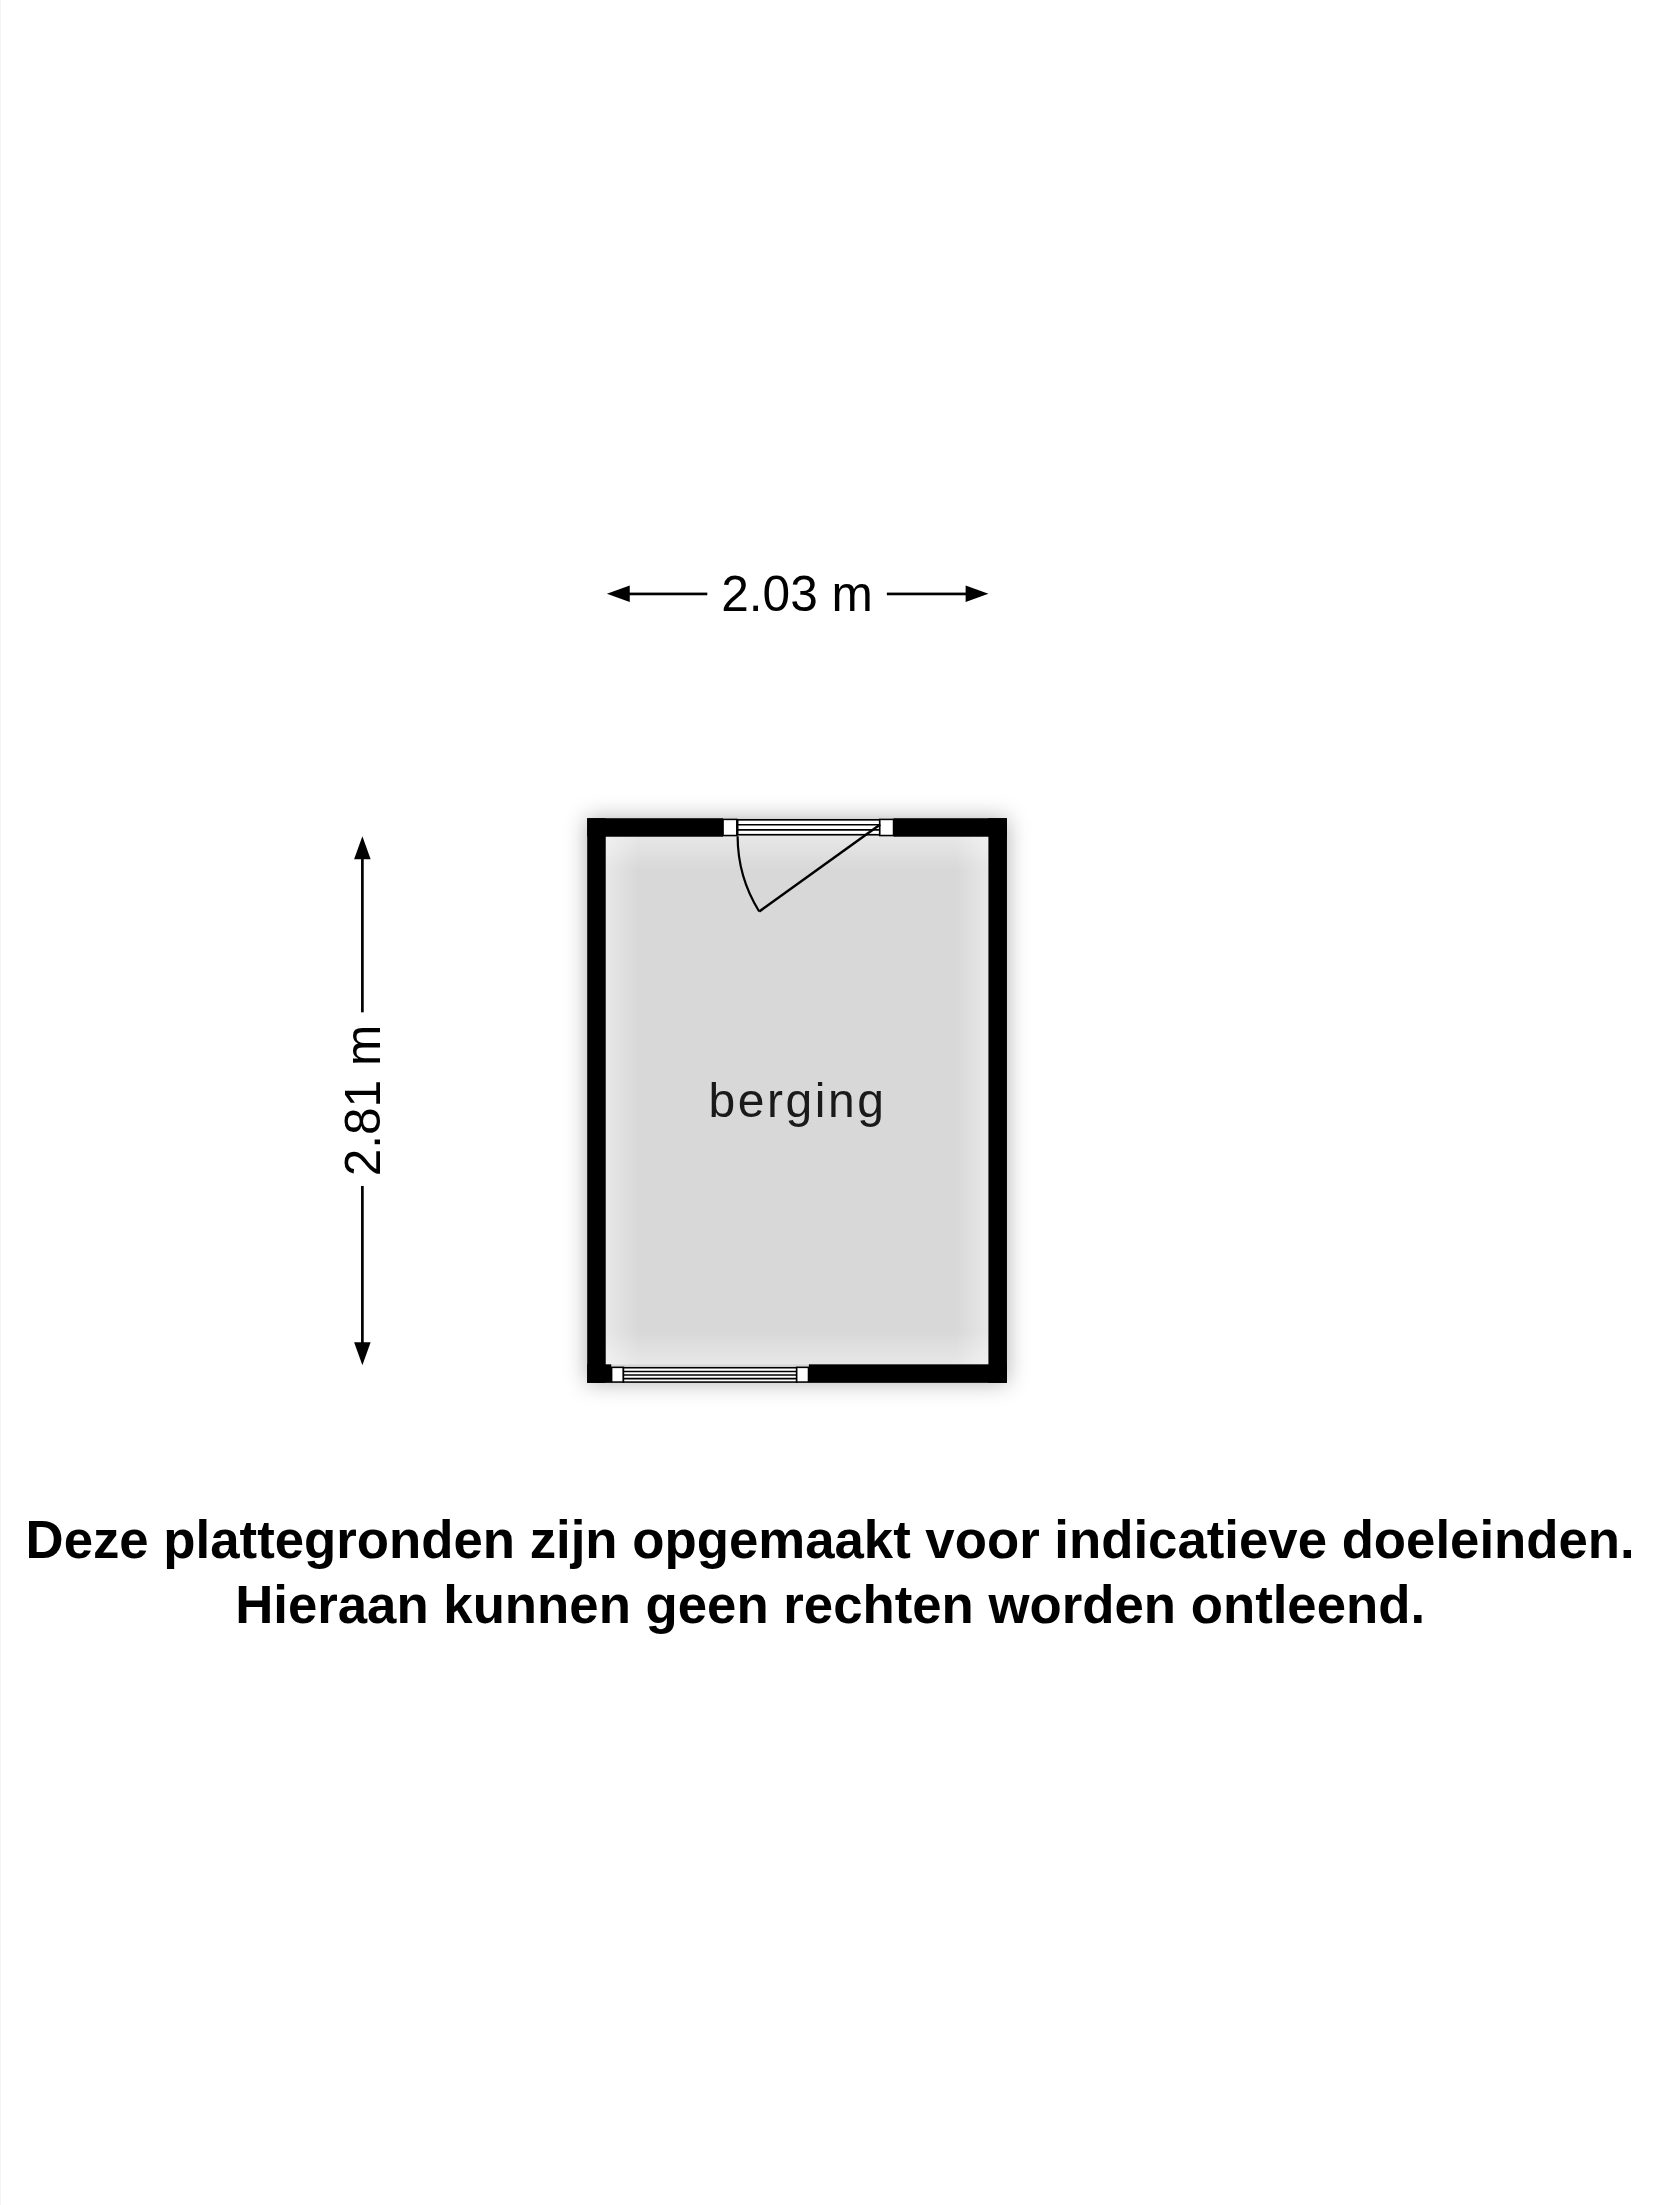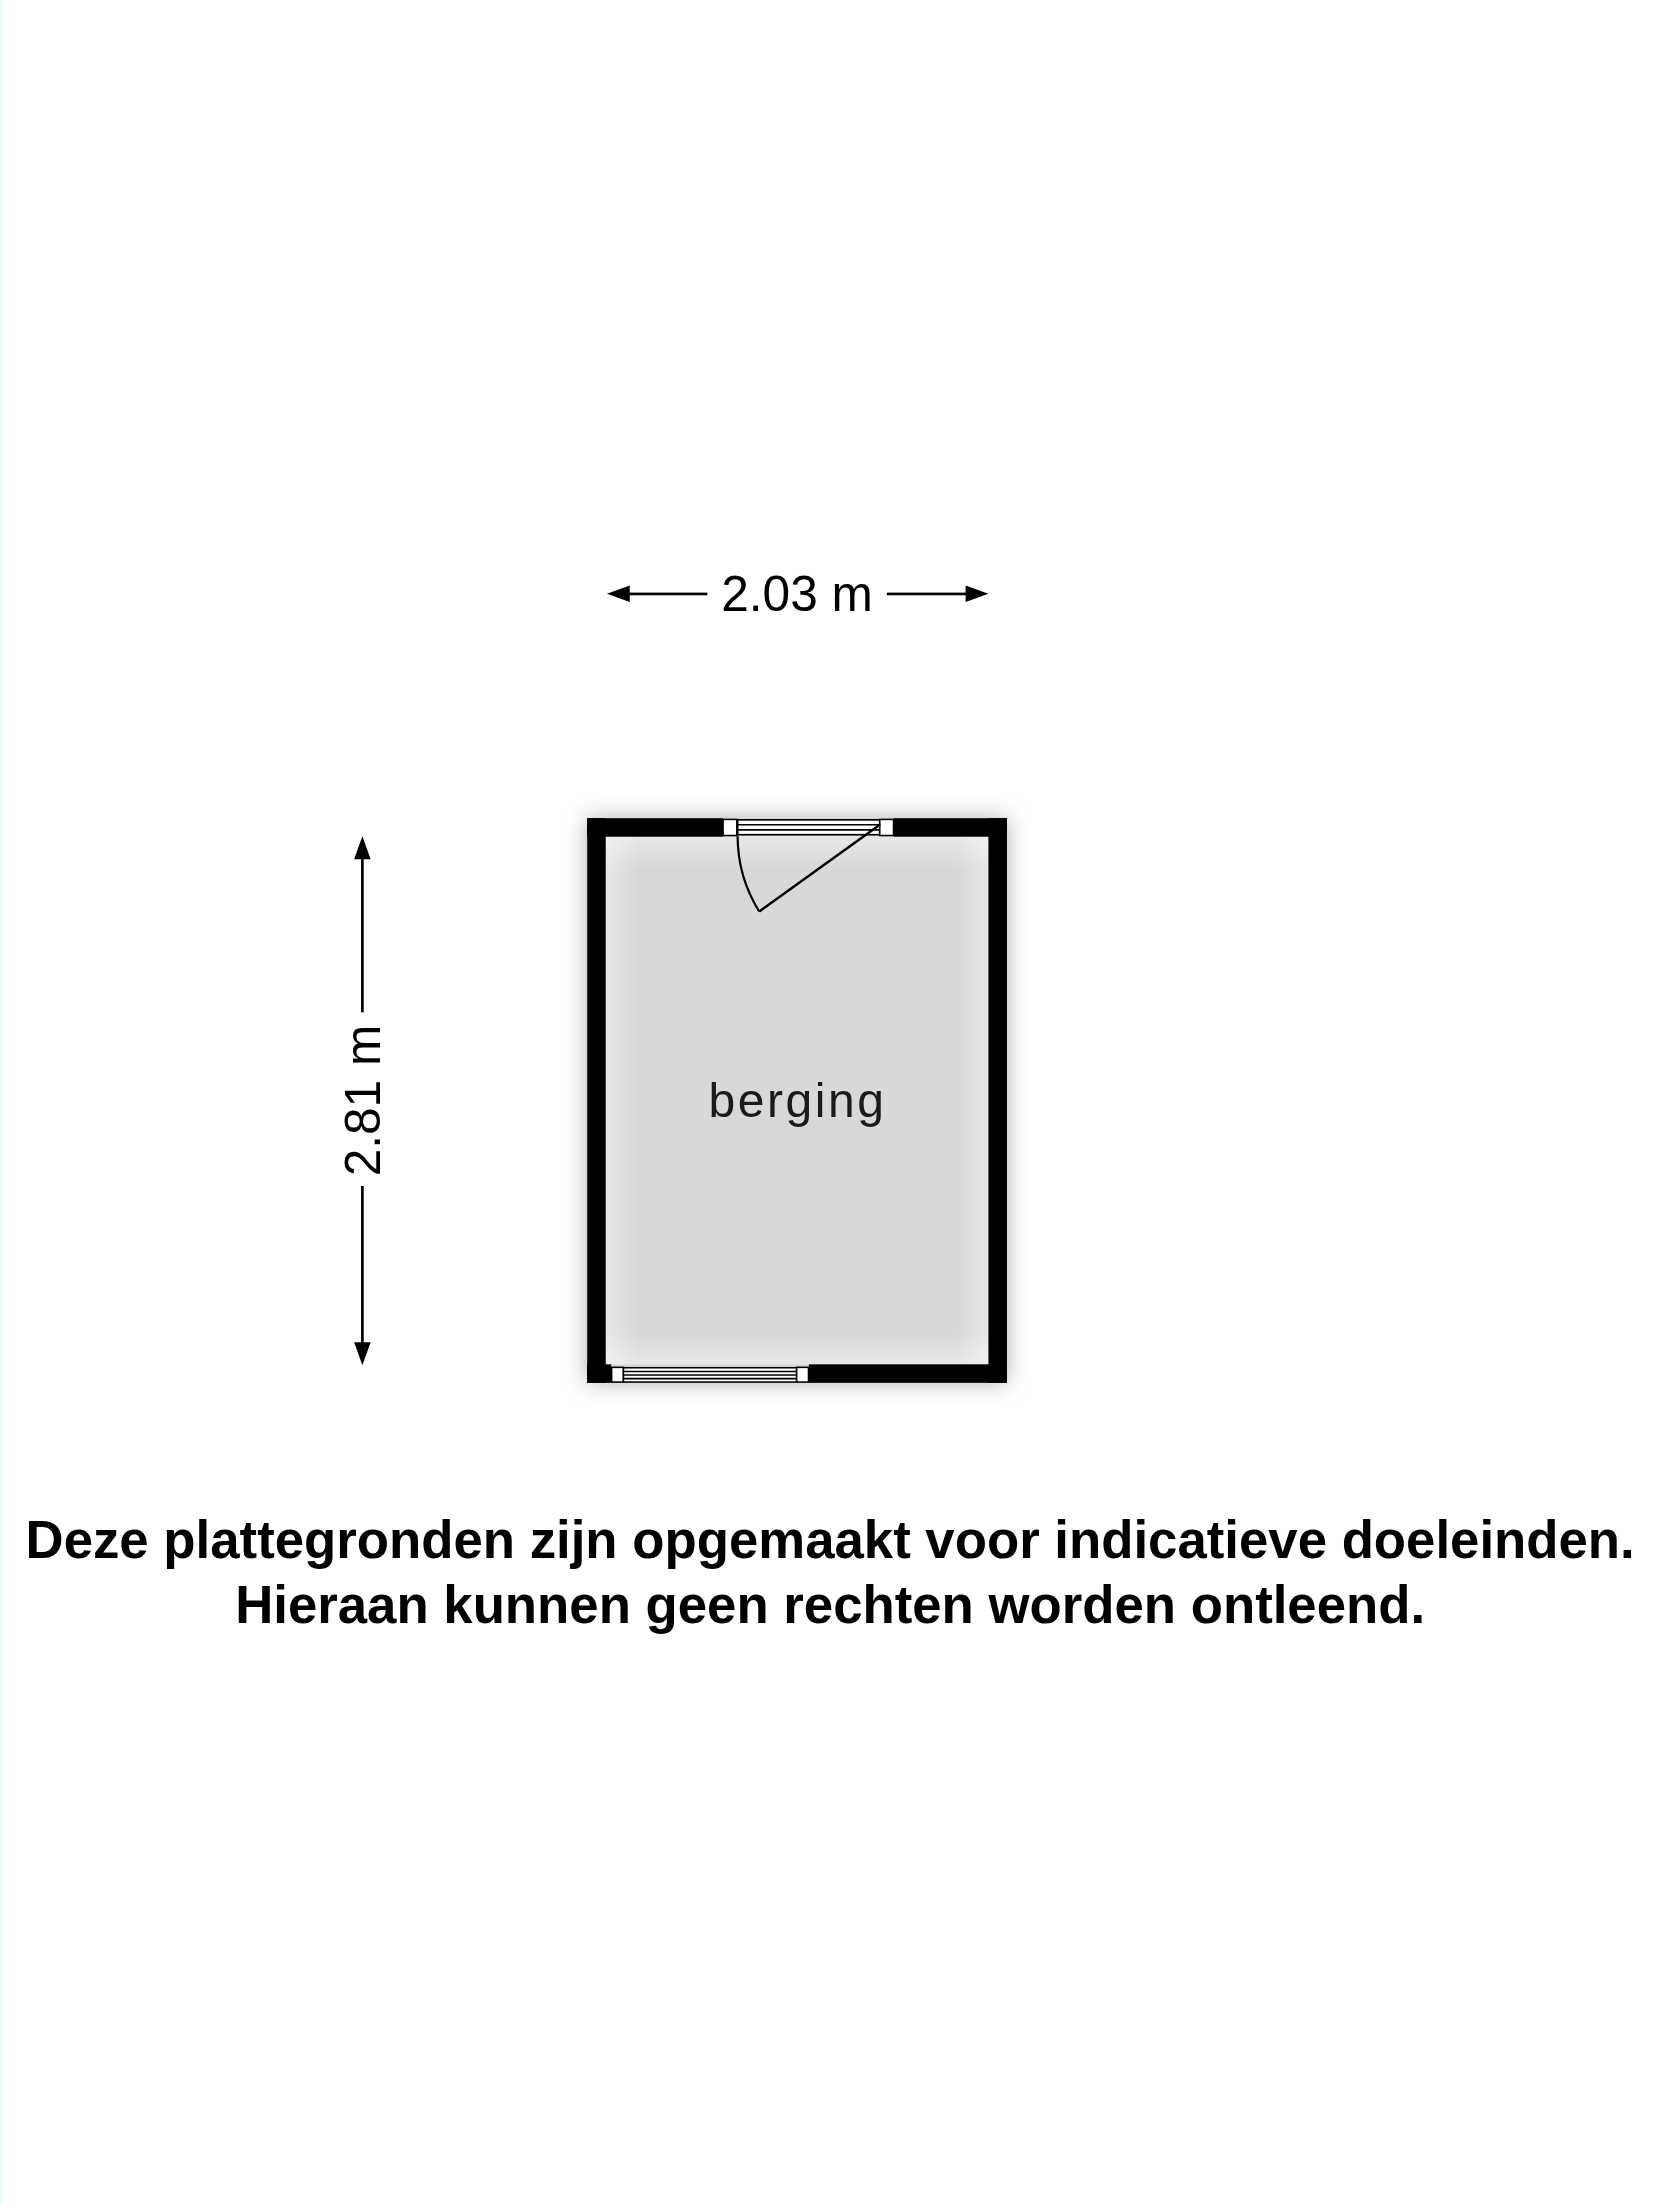--- a/index.html
+++ b/index.html
@@ -1,16 +1,16 @@
 <!DOCTYPE html>
 <html style="font-size:12.6px"><head>
 <meta charset="utf-8">
 <style>
   html,body{margin:0;padding:0;background:#ffffff;}
-  .page{position:relative;width:1654px;height:2205px;background:#14b8a6;overflow:hidden;
+  .page{position:relative;width:1654px;height:2205px;background:#a3a3a3;overflow:hidden;
         font-family:"Liberation Sans", sans-serif;}
   svg text{font-family:"Liberation Sans", sans-serif;}
 </style>
 </head>
 <body>
 <div class="page">
 <svg width="1654" height="2205" viewBox="0 0 2100 2800" xmlns="http://www.w3.org/2000/svg">
   <defs>
     <filter id="soft" x="-10%" y="-10%" width="120%" height="120%">
       <feGaussianBlur stdDeviation="14"></feGaussianBlur>

